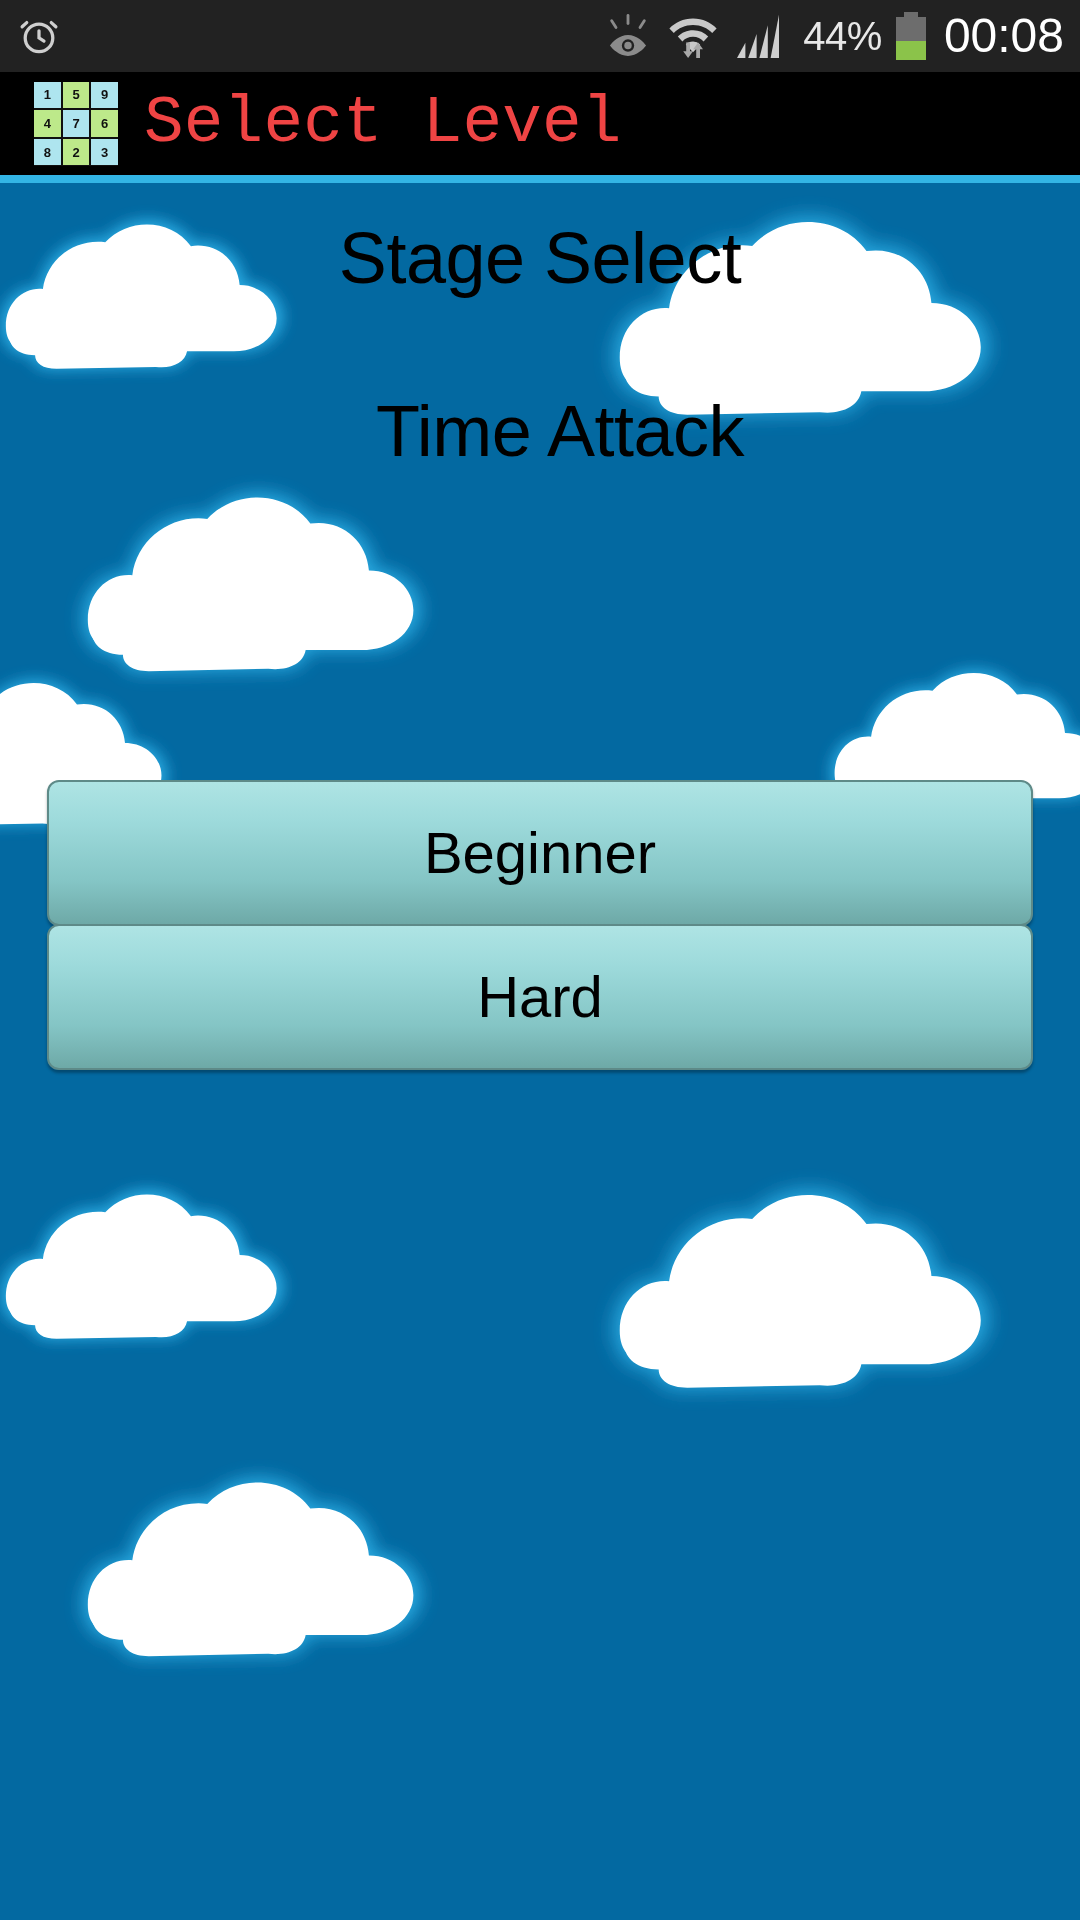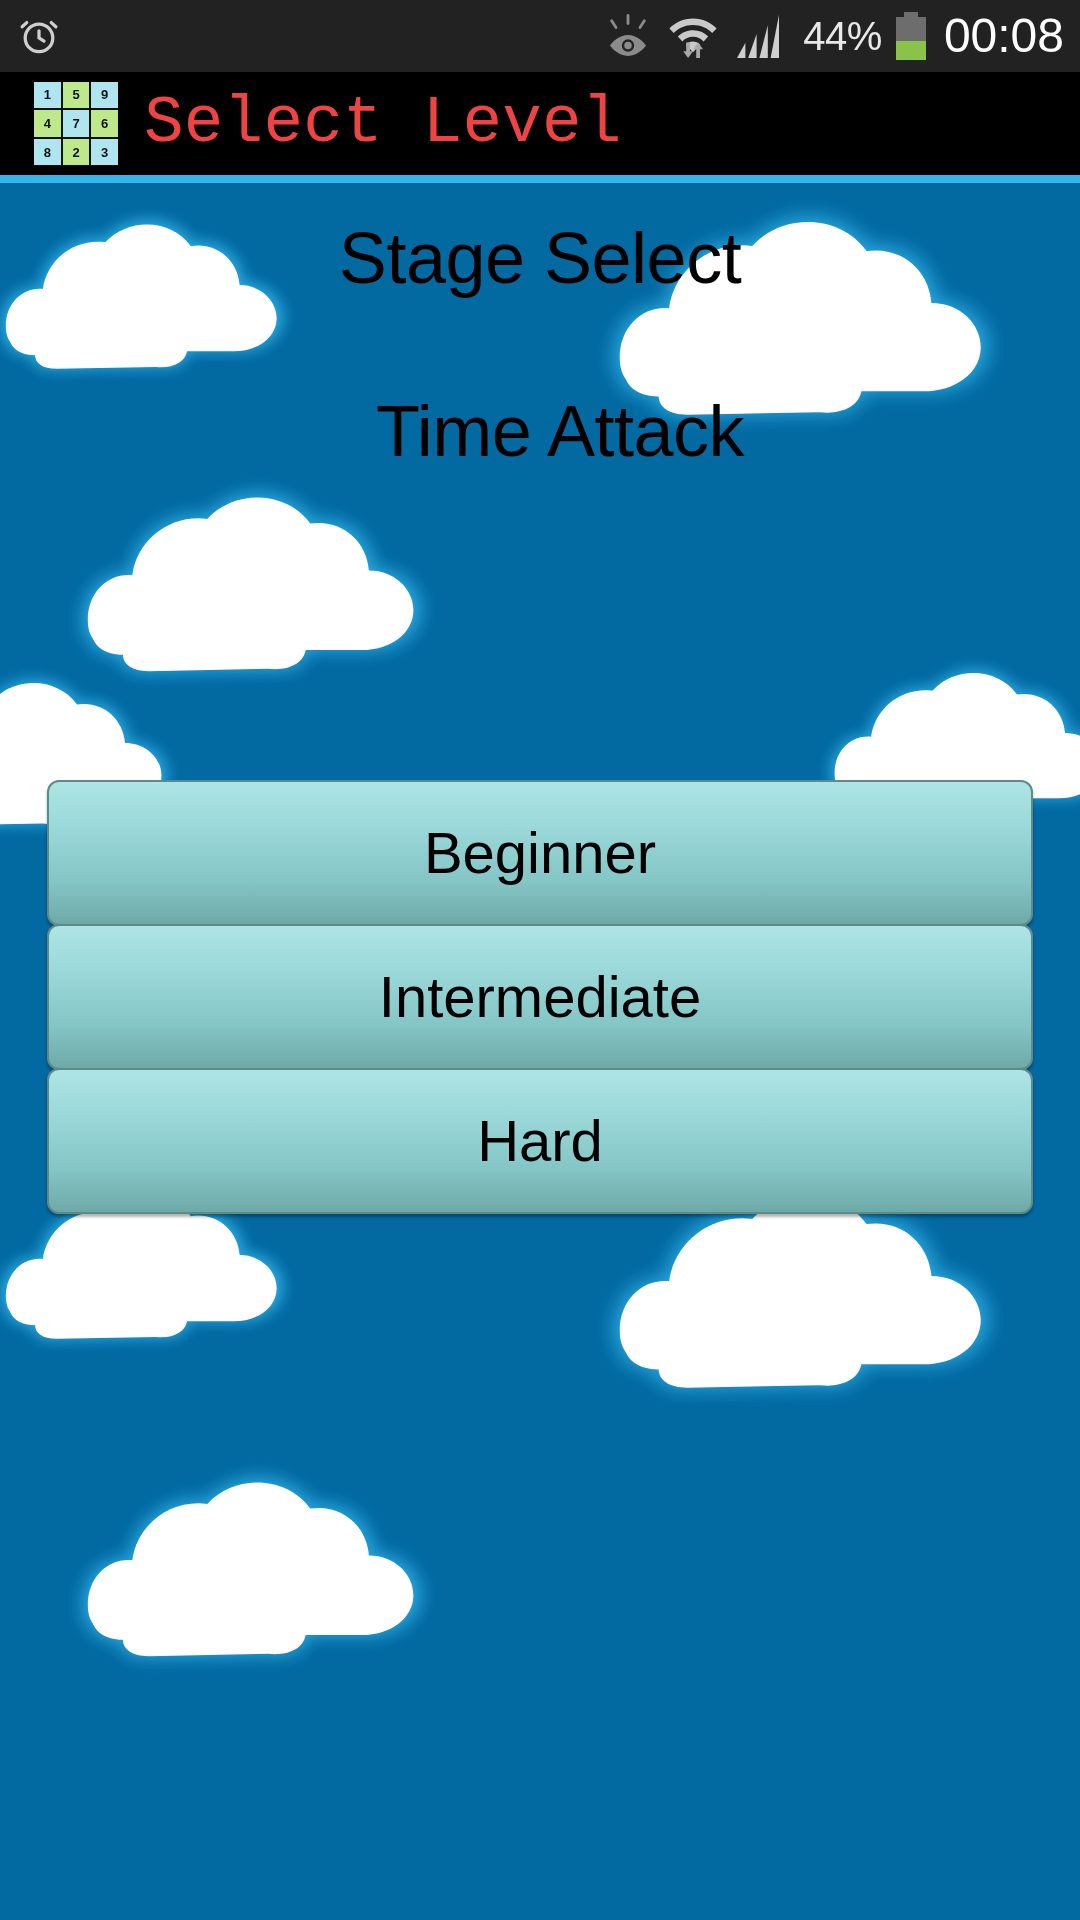--- a/index.html
+++ b/index.html
@@ -283,18 +283,17 @@
       </g>
     </svg>
 
     <div class="headings">
       <div class="h-stage">Stage Select</div>
       <div class="h-mode">Time Attack</div>
     </div>
 
     <div class="buttons" id="level-buttons">
         <button class="lvl-btn">Beginner</button>
-        <button class="lvl-btn">Intermediate</button>
         <button class="lvl-btn">Hard</button>
       </div>
 
   </div>
 </div>
 
 </body></html>

